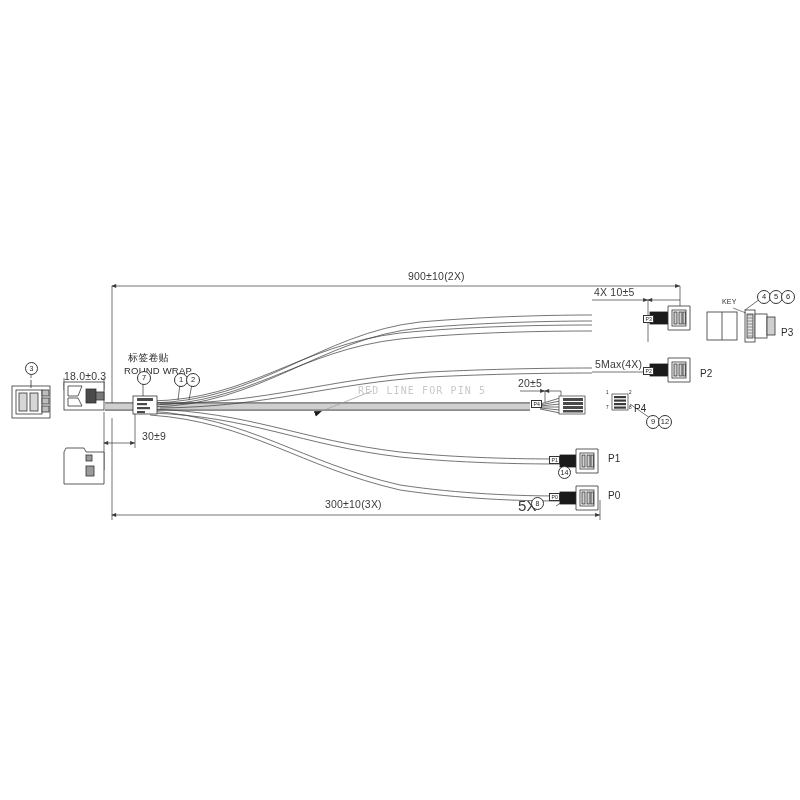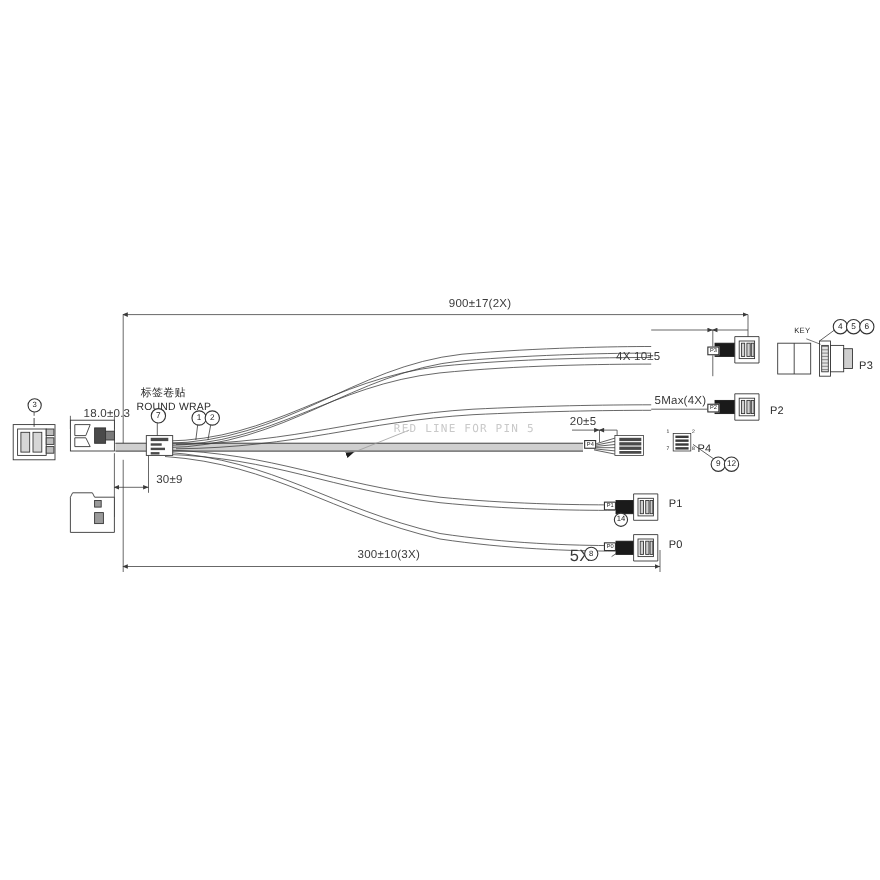--- a/index.html
+++ b/index.html
@@ -263,29 +263,29 @@
       <rect x="745" y="310" width="10" height="32"></rect>
       <rect x="747" y="314" width="6" height="24" fill="#e2e2e2"></rect>
       <path d="M747,315 L753,315 M747,318 L753,318 M747,321 L753,321 M747,324 L753,324 M747,327 L753,327 M747,330 L753,330 M747,333 L753,333 M747,336 L753,336" stroke="#555" stroke-width="0.6"></path>
       <rect x="755" y="314" width="12" height="24" fill="#fff"></rect>
       <rect x="767" y="317" width="8" height="18" fill="#cfcfcf"></rect>
       <path d="M733,308 L746,313" stroke="#333" stroke-width="0.6" fill="none"></path>
     </g>
 
   </svg>
 
-  <div class="lbl dim-text" style="left:408px; top:271px;">900±17(2X)</div>
+  <div class="lbl dim-text" style="left:408px; top:271px;">900±10(2X)</div>
 
   <div class="lbl dim-text" style="left:325px; top:499px;">300±10(3X)</div>
 
-  <div class="lbl dim-text" style="left:76px; top:371px;">18.0±0.3</div>
+  <div class="lbl dim-text" style="left:64px; top:371px;">18.0±0.3</div>
 
   <div class="lbl dim-text" style="left:142px; top:431px;">30±9</div>
 
-  <div class="lbl dim-text" style="left:560px; top:287px;margin-top:32px;">4X  10±5</div>
+  <div class="lbl dim-text" style="left:594px; top:287px;">4X  10±5</div>
 
   <div class="lbl dim-text" style="left:595px; top:359px;">5Max(4X)</div>
 
   <div class="lbl dim-text" style="left:518px; top:378px;">20±5</div>
 
   <div class="lbl dim-small" style="left:518px; top:498px;">5X</div>
 
   <div class="lbl cn-text" style="left:128px; top:353px;">标签卷贴</div>
   <div class="lbl note-text" style="left:124px; top:366px;">ROUND  WRAP</div>
 

